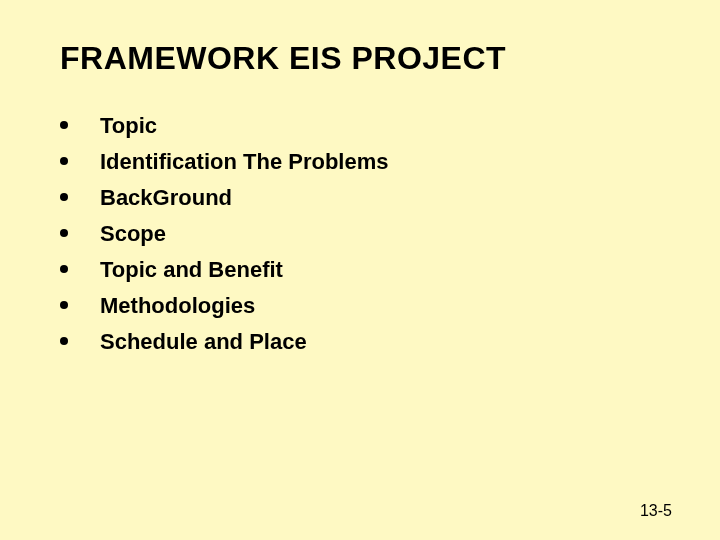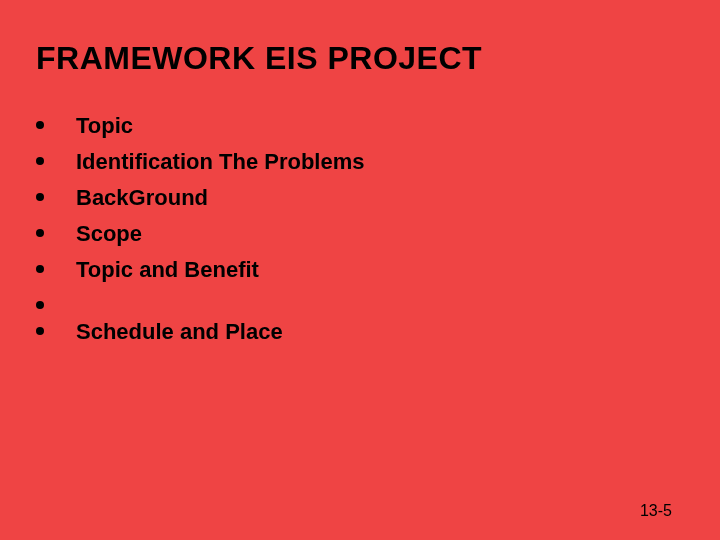--- a/index.html
+++ b/index.html
@@ -12,22 +12,22 @@
       width: 720px;
       height: 540px;
       background: #ffffff;
       font-family: Arial, sans-serif;
       overflow: hidden;
     }
 
     .slide {
       width: 720px;
       height: 540px;
-      background: #ef4444;
-      padding: 40px 36px;
+      background: #fef9c3;
+      padding: 40px 60px;
       position: relative;
     }
 
     .title {
       font-size: 32px;
       font-weight: bold;
       color: #000000;
       margin-bottom: 36px;
       letter-spacing: 0.5px;
     }
@@ -90,20 +90,21 @@
       <li>
         <span class="bullet-dot"></span>
         <span>Scope</span>
       </li>
       <li>
         <span class="bullet-dot"></span>
         <span>Topic and Benefit</span>
       </li>
       <li>
         <span class="bullet-dot"></span>
+        <span>Methodologies</span>
       </li>
       <li>
         <span class="bullet-dot"></span>
         <span>Schedule and Place</span>
       </li>
     </ul>
 
   <div class="slide-number">13-5</div>
 </div>
 

